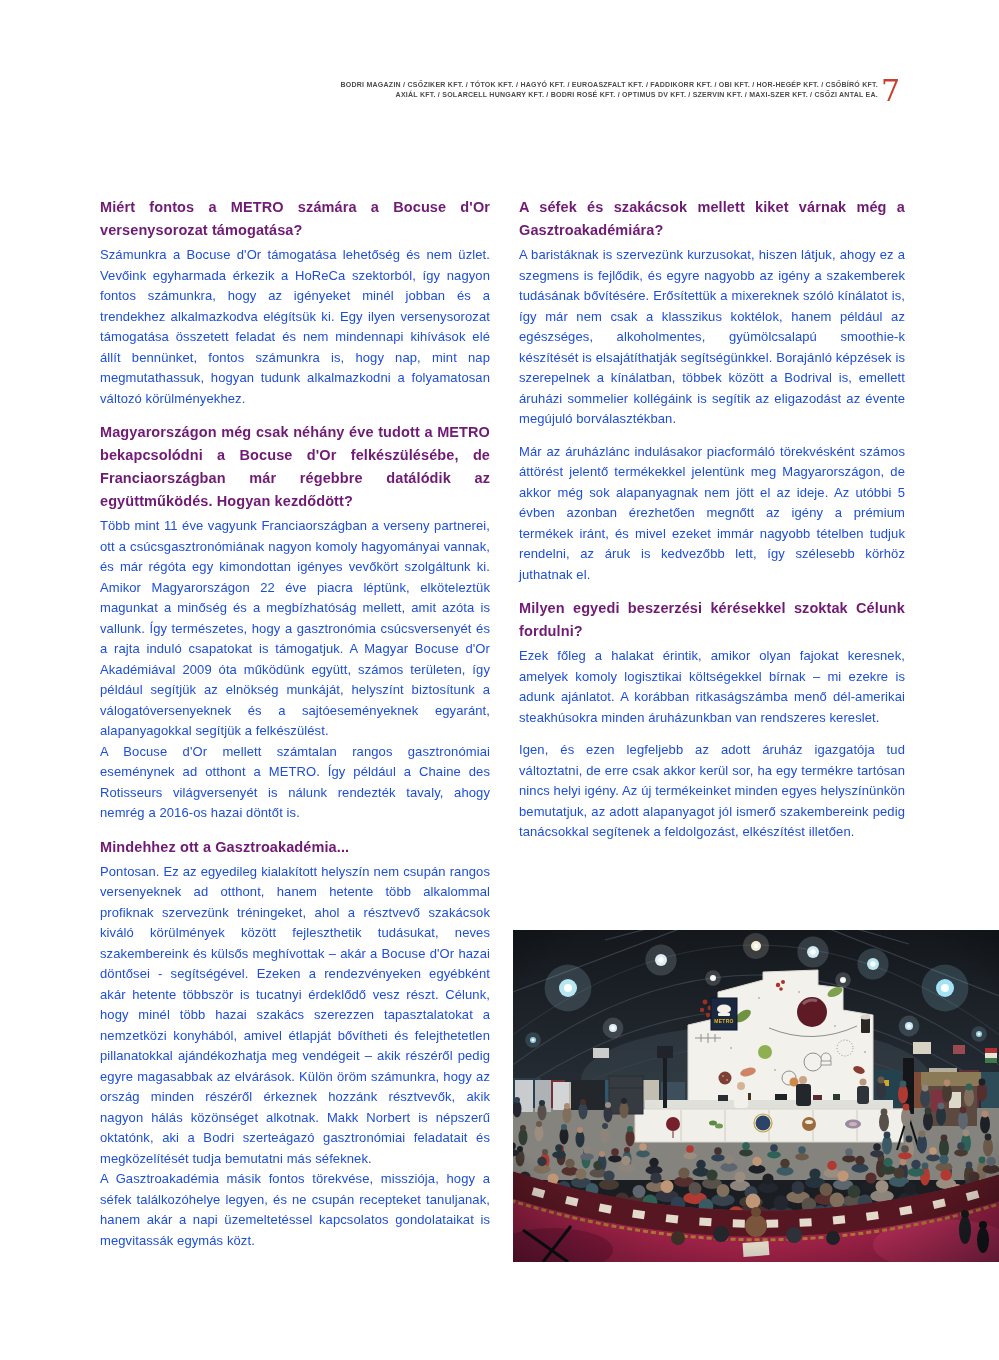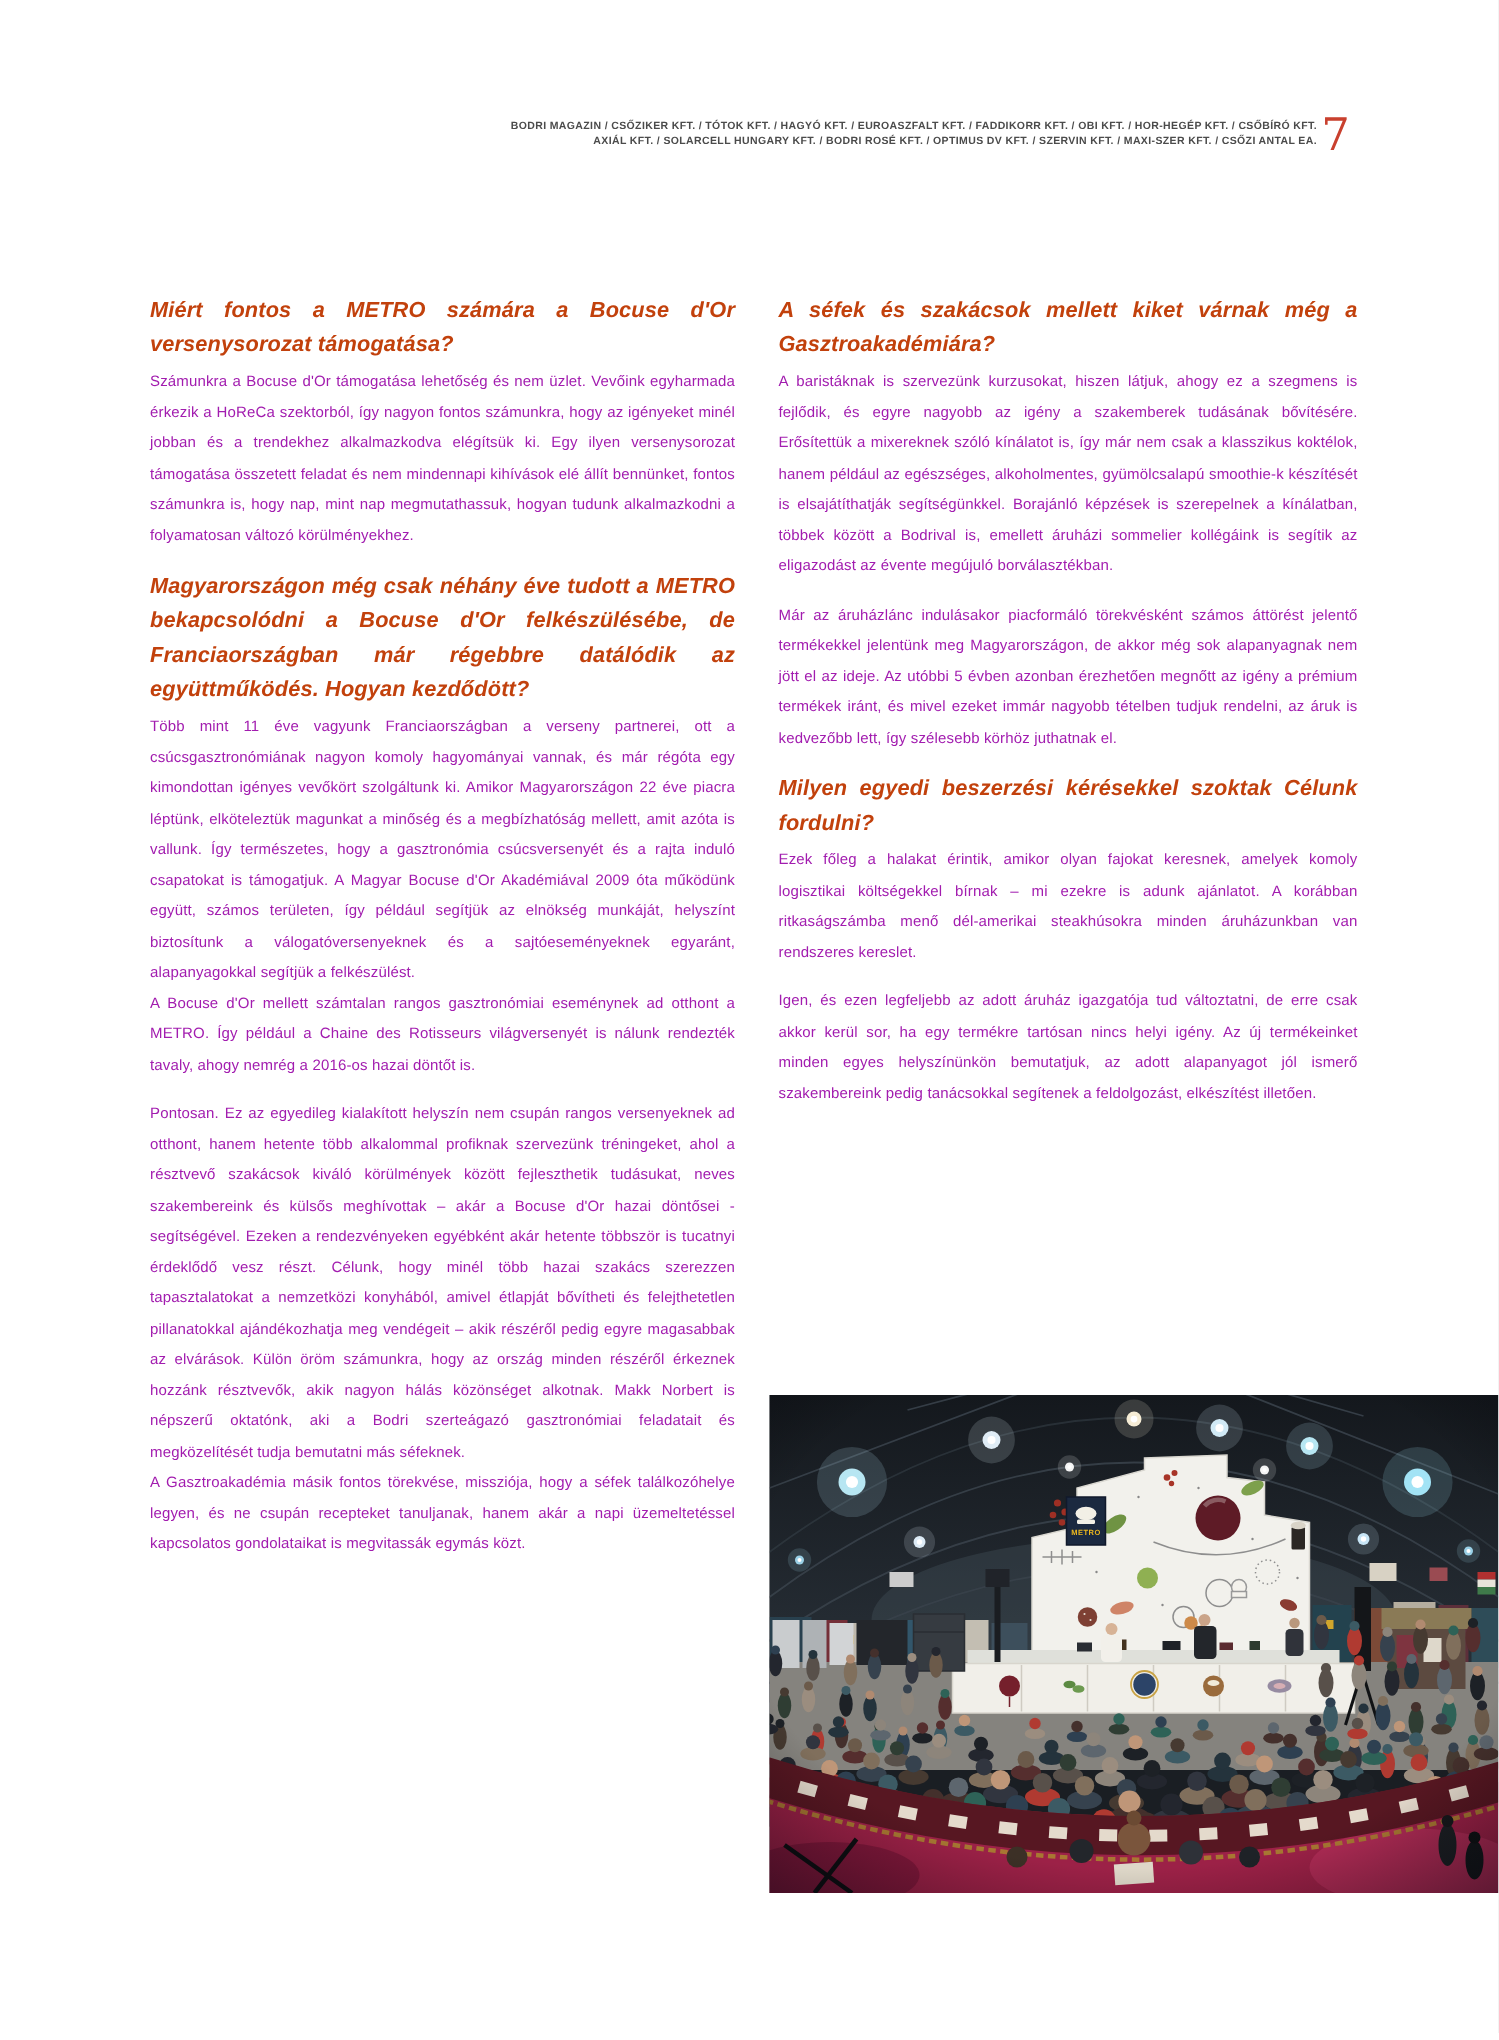--- a/index.html
+++ b/index.html
@@ -13,25 +13,25 @@
     font-family:"Liberation Sans",sans-serif;transform-origin:right top;}
   .pagenum{position:absolute;top:76px;right:99px;color:#c9402e;
     font-family:"DejaVu Serif","Liberation Serif",serif;font-size:30px;line-height:30px;font-weight:400;}
   
   .col{position:absolute;top:196px;}
   .col-left{left:100px;width:390px;}
   .col-right{left:519px;width:386px;}
   .qa{margin-top:12px;}
   .qa:first-child{margin-top:0;}
   .qa h3{
-    margin:0 0 3px 0;color:#c2410c;font-size:14.5px;line-height:23px;font-weight:700;
-    text-align:justify;letter-spacing:.1px;font-style:italic;
+    margin:0 0 3px 0;color:#701a75;font-size:14.5px;line-height:23px;font-weight:700;
+    text-align:justify;letter-spacing:.1px;
   }
   .qa p{
-    margin:0;color:#a21caf;font-size:10px;line-height:20.5px;text-align:justify;letter-spacing:.1px;
+    margin:0;color:#1d4ed8;font-size:13px;line-height:20.5px;text-align:justify;letter-spacing:.1px;
   }
   .qa p + p{}
   
   .photo{position:absolute;left:513px;top:930px;width:486px;height:332px;overflow:hidden;background:#1a1e23;}
   .photo svg{display:block;}
 </style>
 </head>
 <body>
 
 <div class="page">
@@ -46,20 +46,21 @@
     <section class="qa">
       <h3>Miért fontos a METRO számára a Bocuse d'Or versenysorozat támogatása?</h3>
       <p>Számunkra a Bocuse d'Or támogatása lehetőség és nem üzlet. Vevőink egyharmada érkezik a HoReCa szektorból, így nagyon fontos számunkra, hogy az igényeket minél jobban és a trendekhez alkalmazkodva elégítsük ki. Egy ilyen versenysorozat támogatása összetett feladat és nem mindennapi kihívások elé állít bennünket, fontos számunkra is, hogy nap, mint nap megmutathassuk, hogyan tudunk alkalmazkodni a folyamatosan változó körülményekhez.</p>
     </section>
     <section class="qa">
       <h3>Magyarországon még csak néhány éve tudott a METRO bekapcsolódni a Bocuse d'Or felkészülésébe, de Franciaországban már régebbre datálódik az együttműködés. Hogyan kezdődött?</h3>
       <p>Több mint 11 éve vagyunk Franciaországban a verseny partnerei, ott a csúcsgasztronómiának nagyon komoly hagyományai vannak, és már régóta egy kimondottan igényes vevőkört szolgáltunk ki. Amikor Magyarországon 22 éve piacra léptünk, elköteleztük magunkat a minőség és a megbízhatóság mellett, amit azóta is vallunk. Így természetes, hogy a gasztronómia csúcsversenyét és a rajta induló csapatokat is támogatjuk. A Magyar Bocuse d'Or Akadémiával 2009 óta működünk együtt, számos területen, így például segítjük az elnökség munkáját, helyszínt biztosítunk a válogatóversenyeknek és a sajtóeseményeknek egyaránt, alapanyagokkal segítjük a felkészülést.</p>
       <p>A Bocuse d'Or mellett számtalan rangos gasztronómiai eseménynek ad otthont a METRO. Így például a Chaine des Rotisseurs világversenyét is nálunk rendezték tavaly, ahogy nemrég a 2016-os hazai döntőt is.</p>
     </section>
     <section class="qa">
+      <h3>Mindehhez ott a Gasztroakadémia...</h3>
       <p>Pontosan. Ez az egyedileg kialakított helyszín nem csupán rangos versenyeknek ad otthont, hanem hetente több alkalommal profiknak szervezünk tréningeket, ahol a résztvevő szakácsok kiváló körülmények között fejleszthetik tudásukat, neves szakembereink és külsős meghívottak – akár a Bocuse d'Or hazai döntősei - segítségével. Ezeken a rendezvényeken egyébként akár hetente többször is tucatnyi érdeklődő vesz részt. Célunk, hogy minél több hazai szakács szerezzen tapasztalatokat a nemzetközi konyhából, amivel étlapját bővítheti és felejthetetlen pillanatokkal ajándékozhatja meg vendégeit – akik részéről pedig egyre magasabbak az elvárások. Külön öröm számunkra, hogy az ország minden részéről érkeznek hozzánk résztvevők, akik nagyon hálás közönséget alkotnak. Makk Norbert is népszerű oktatónk, aki a Bodri szerteágazó gasztronómiai feladatait és megközelítését tudja bemutatni más séfeknek.</p>
       <p>A Gasztroakadémia másik fontos törekvése, missziója, hogy a séfek találkozóhelye legyen, és ne csupán recepteket tanuljanak, hanem akár a napi üzemeltetéssel kapcsolatos gondolataikat is megvitassák egymás közt.</p>
     </section>
   </div>
 
   <div class="col col-right">
     <section class="qa">
       <h3>A séfek és szakácsok mellett kiket várnak még a Gasztroakadémiára?</h3>
       <p>A baristáknak is szervezünk kurzusokat, hiszen látjuk, ahogy ez a szegmens is fejlődik, és egyre nagyobb az igény a szakemberek tudásának bővítésére. Erősítettük a mixereknek szóló kínálatot is, így már nem csak a klasszikus koktélok, hanem például az egészséges, alkoholmentes, gyümölcsalapú smoothie-k készítését is elsajátíthatják segítségünkkel. Borajánló képzések is szerepelnek a kínálatban, többek között a Bodrival is, emellett áruházi sommelier kollégáink is segítik az eligazodást az évente megújuló borválasztékban.</p>
     </section>

